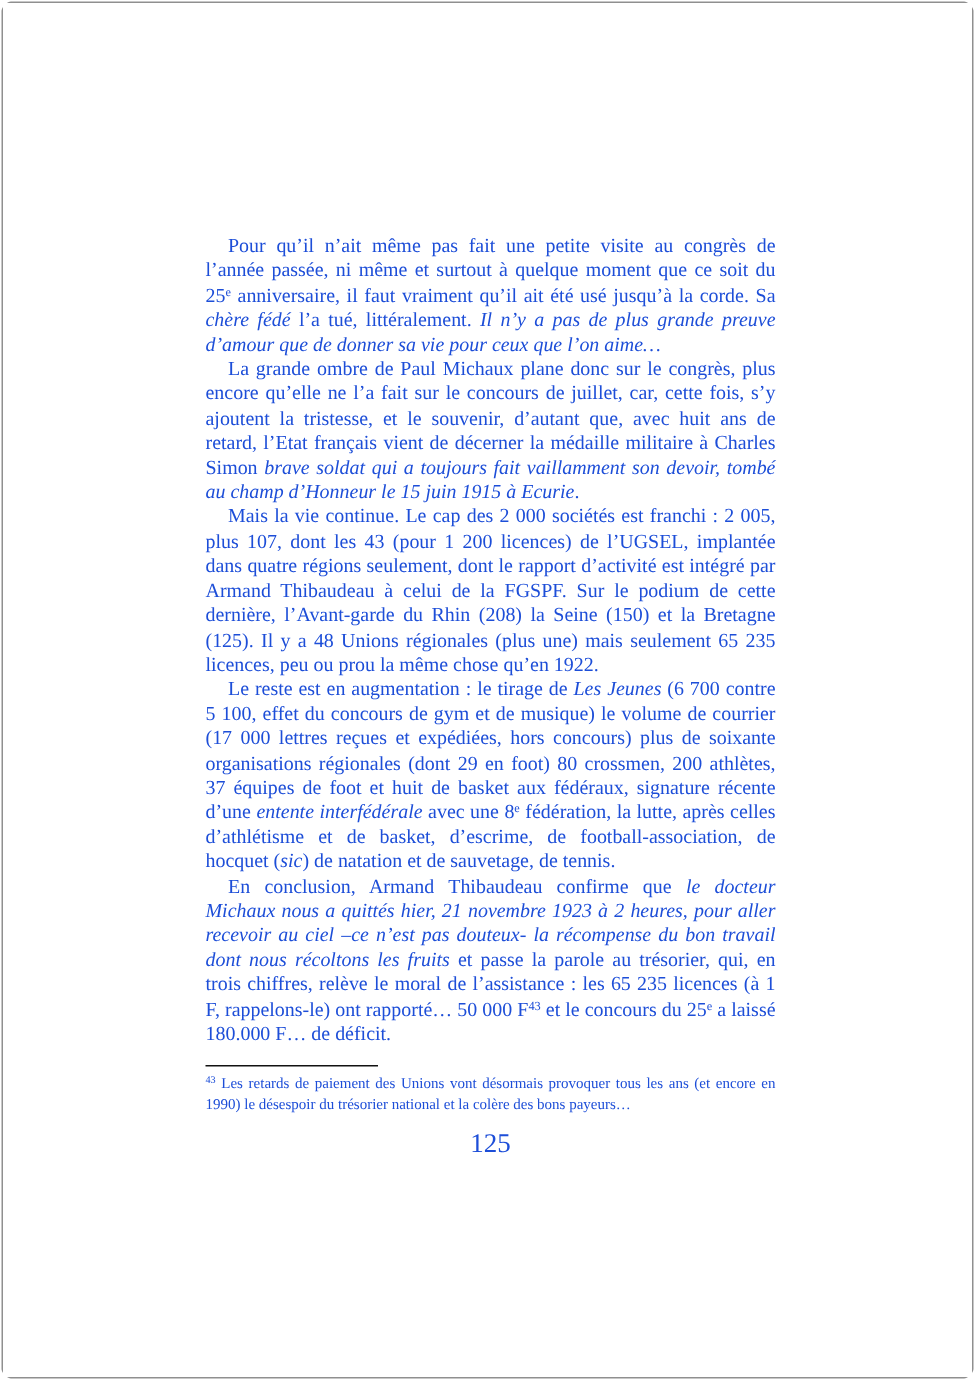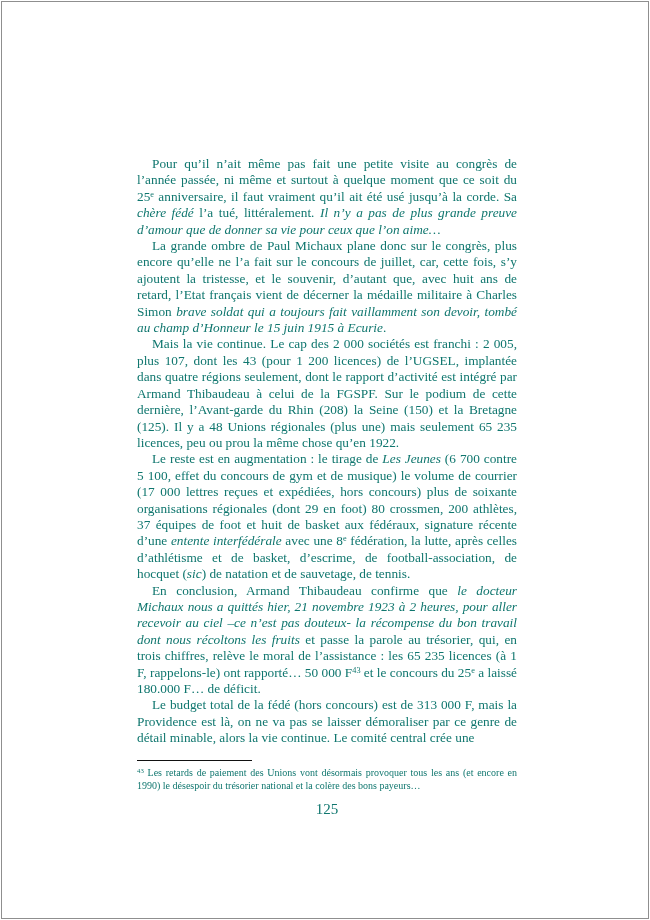--- a/index.html
+++ b/index.html
@@ -2,22 +2,23 @@
 <html><head>
 <meta charset="utf-8">
 <style>
   html, body { margin: 0; padding: 0; background: #ffffff; }
   .page {
     position: relative;
     width: 650px;
     height: 920px;
     background: #ffffff;
     font-family: "Liberation Serif", serif;
-    color: #0f766e;
+    color: #1d4ed8;
     overflow: hidden;
+    border-radius: 11px;
   }
   .page-frame {
     position: absolute;
     left: 1px; top: 1px; right: 1px; bottom: 1px;
     border: 1px solid #8f8f8f;
     pointer-events: none;
   }
   .text-block {
     position: absolute;
     left: 137px;
@@ -55,42 +56,41 @@
   .footnote-text sup {
     font-size: 0.68em;
     line-height: 0;
     vertical-align: baseline;
     position: relative;
     top: -0.45em;
   }
   .page-number {
     margin-top: 9px;
     text-align: center;
-    font-size: 15px;
+    font-size: 18px;
   }
 </style>
 </head>
 <body>
 
 <div class="page">
   <div class="page-frame"></div>
 
   <div class="text-block">
 
     <p class="para"><span>Pour qu’il n’ait même pas fait une petite visite au congrès de l’année passée, ni même et surtout à quelque moment que ce soit du 25</span><sup class="ord">e</sup><span> anniversaire, il faut vraiment qu’il ait été usé jusqu’à la corde. Sa </span><span class="it">chère fédé</span><span> l’a tué, littéralement. </span><span class="it">Il n’y a pas de plus grande preuve d’amour que de donner sa vie pour ceux que l’on aime…</span></p>
 
     <p class="para"><span>La grande ombre de Paul Michaux plane donc sur le congrès, plus encore qu’elle ne l’a fait sur le concours de juillet, car, cette fois, s’y ajoutent la tristesse, et le souvenir, d’autant que, avec huit ans de retard, l’Etat français vient de décerner la médaille militaire à Charles Simon </span><span class="it">brave soldat qui a toujours fait vaillamment son devoir, tombé au champ d’Honneur le 15 juin 1915 à Ecurie</span><span>.</span></p>
 
     <p class="para"><span>Mais la vie continue. Le cap des 2 000 sociétés est franchi : 2 005, plus 107, dont les 43 (pour 1 200 licences) de l’UGSEL, implantée dans quatre régions seulement, dont le rapport d’activité est intégré par Armand Thibaudeau à celui de la FGSPF. Sur le podium de cette dernière, l’Avant-garde du Rhin (208) la Seine (150) et la Bretagne (125). Il y a 48 Unions régionales (plus une) mais seulement 65 235 licences, peu ou prou la même chose qu’en 1922.</span></p>
 
     <p class="para"><span>Le reste est en augmentation : le tirage de </span><span class="it">Les Jeunes</span><span> (6 700 contre 5 100, effet du concours de gym et de musique) le volume de courrier (17 000 lettres reçues et expédiées, hors concours) plus de soixante organisations régionales (dont 29 en foot) 80 crossmen, 200 athlètes, 37 équipes de foot et huit de basket aux fédéraux, signature récente d’une </span><span class="it">entente interfédérale</span><span> avec une 8</span><sup class="ord">e</sup><span> fédération, la lutte, après celles d’athlétisme et de basket, d’escrime, de football-association, de hocquet (</span><span class="it">sic</span><span>) de natation et de sauvetage, de tennis.</span></p>
 
     <p class="para"><span>En conclusion, Armand Thibaudeau confirme que </span><span class="it">le docteur Michaux nous a quittés hier, 21 novembre 1923 à 2 heures, pour aller recevoir au ciel –ce n’est pas douteux- la récompense du bon travail dont nous récoltons les fruits</span><span> et passe la parole au trésorier, qui, en trois chiffres, relève le moral de l’assistance : les 65 235 licences (à 1 F, rappelons-le)  ont rapporté… 50 000 F</span><sup class="fnref">43</sup><span> et le concours du 25</span><sup class="ord">e</sup><span> a laissé 180.000 F… de déficit.</span></p>
 
-    <p class="para"><span>Le budget total de la fédé (hors concours) est de 313 000 F, mais la Providence est là, on ne va pas se laisser démoraliser par ce genre de détail minable, alors la vie continue. Le comité central crée une</span></p>
 
     <div class="footnote-section">
       <div class="footnote-rule"></div>
       <p class="footnote-text"><sup>43</sup><span> Les retards de paiement des Unions vont désormais provoquer tous les ans (et encore en 1990) le désespoir du trésorier national et la colère des bons payeurs…</span></p>
     </div>
 
     <div class="page-number">125</div>
 
   </div>
 </div>

